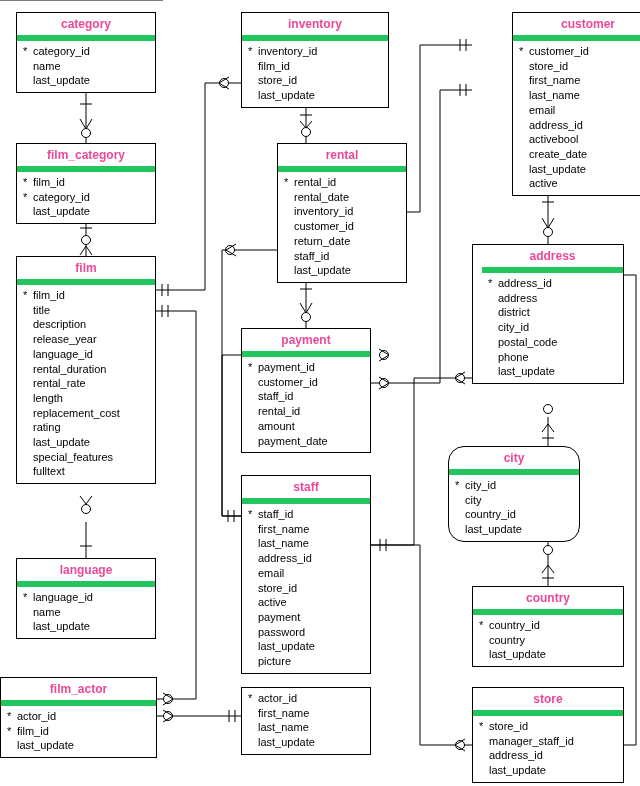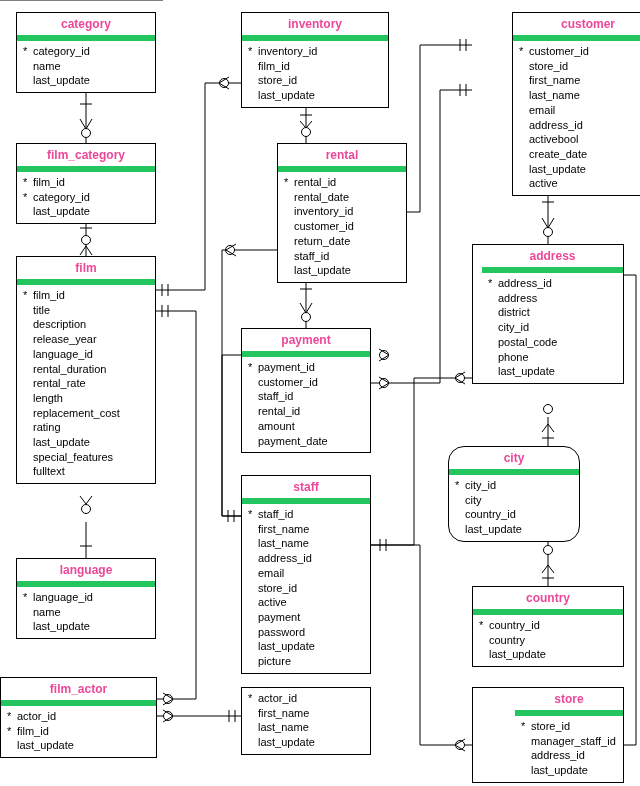--- a/index.html
+++ b/index.html
@@ -333,21 +333,21 @@
 
   <div class="entity" style="left:241px; top:687px; width:130px;">
     <div class="entity-attrs">
       <div class="attr pk"><span class="star">*</span><span>actor_id</span></div>
       <div class="attr"><span>first_name</span></div>
       <div class="attr"><span>last_name</span></div>
       <div class="attr"><span>last_update</span></div>
     </div>
   </div>
 
-  <div class="entity" style="left:472px; top:687px; width:152px;padding-left:42px;">
+  <div class="entity" style="left:472px; top:687px; width:152px;">
     <div class="entity-title">store</div>
     <div class="entity-attrs">
       <div class="attr pk"><span class="star">*</span><span>store_id</span></div>
       <div class="attr"><span>manager_staff_id</span></div>
       <div class="attr"><span>address_id</span></div>
       <div class="attr"><span>last_update</span></div>
     </div>
   </div>
 
 </div>

